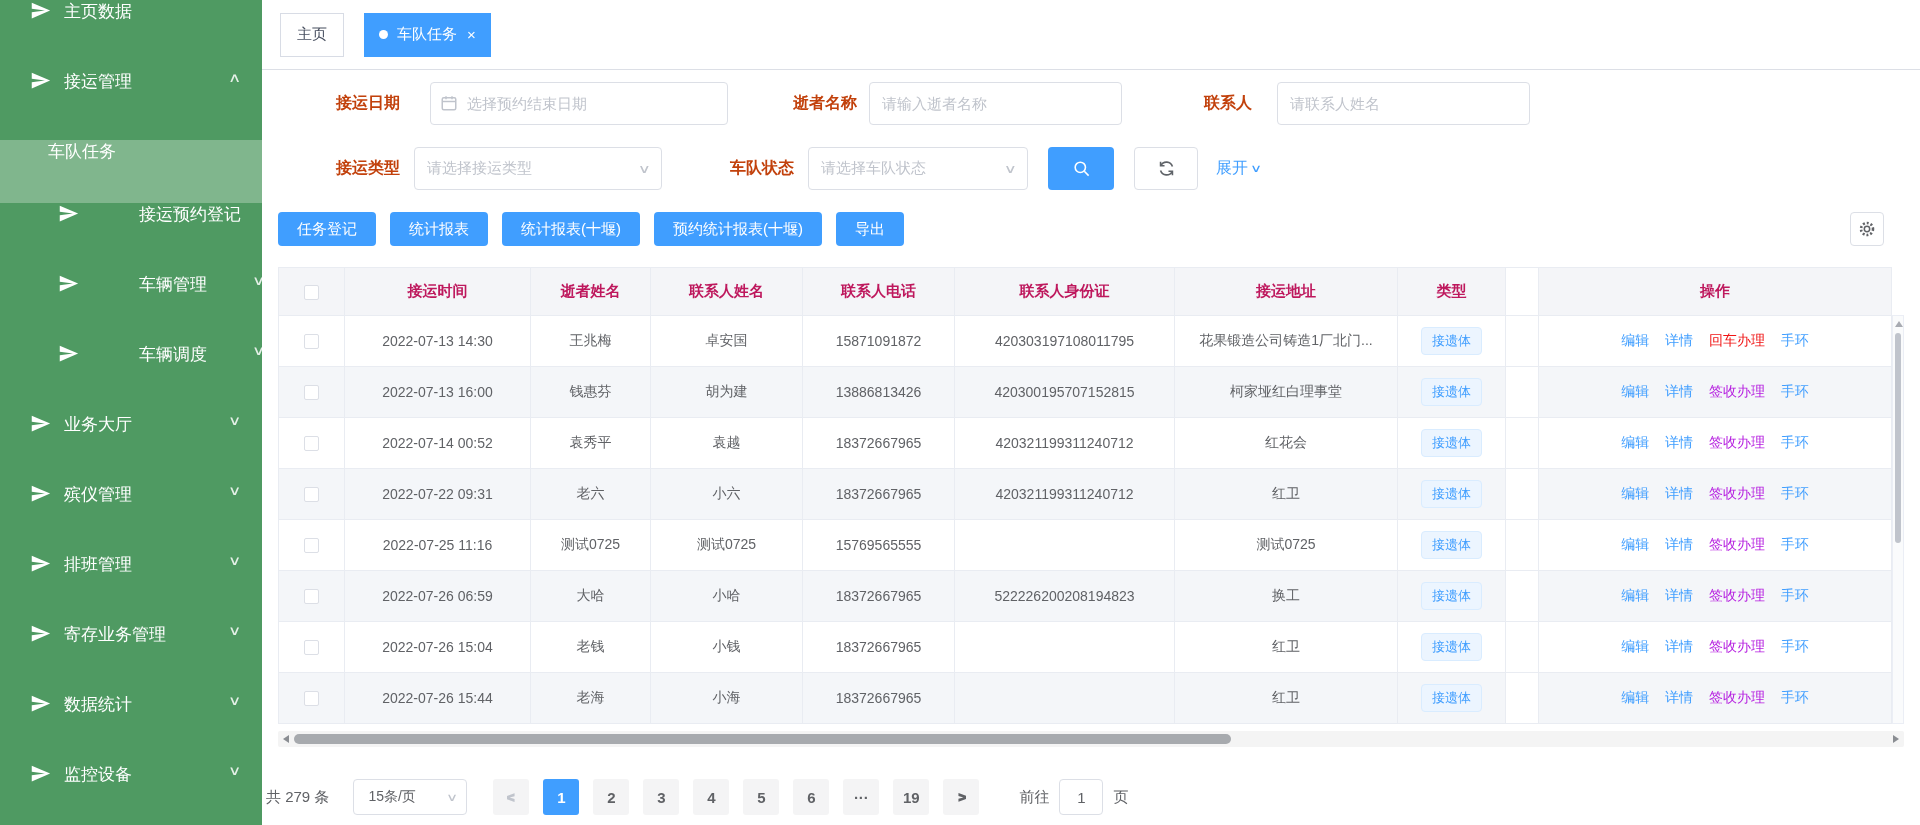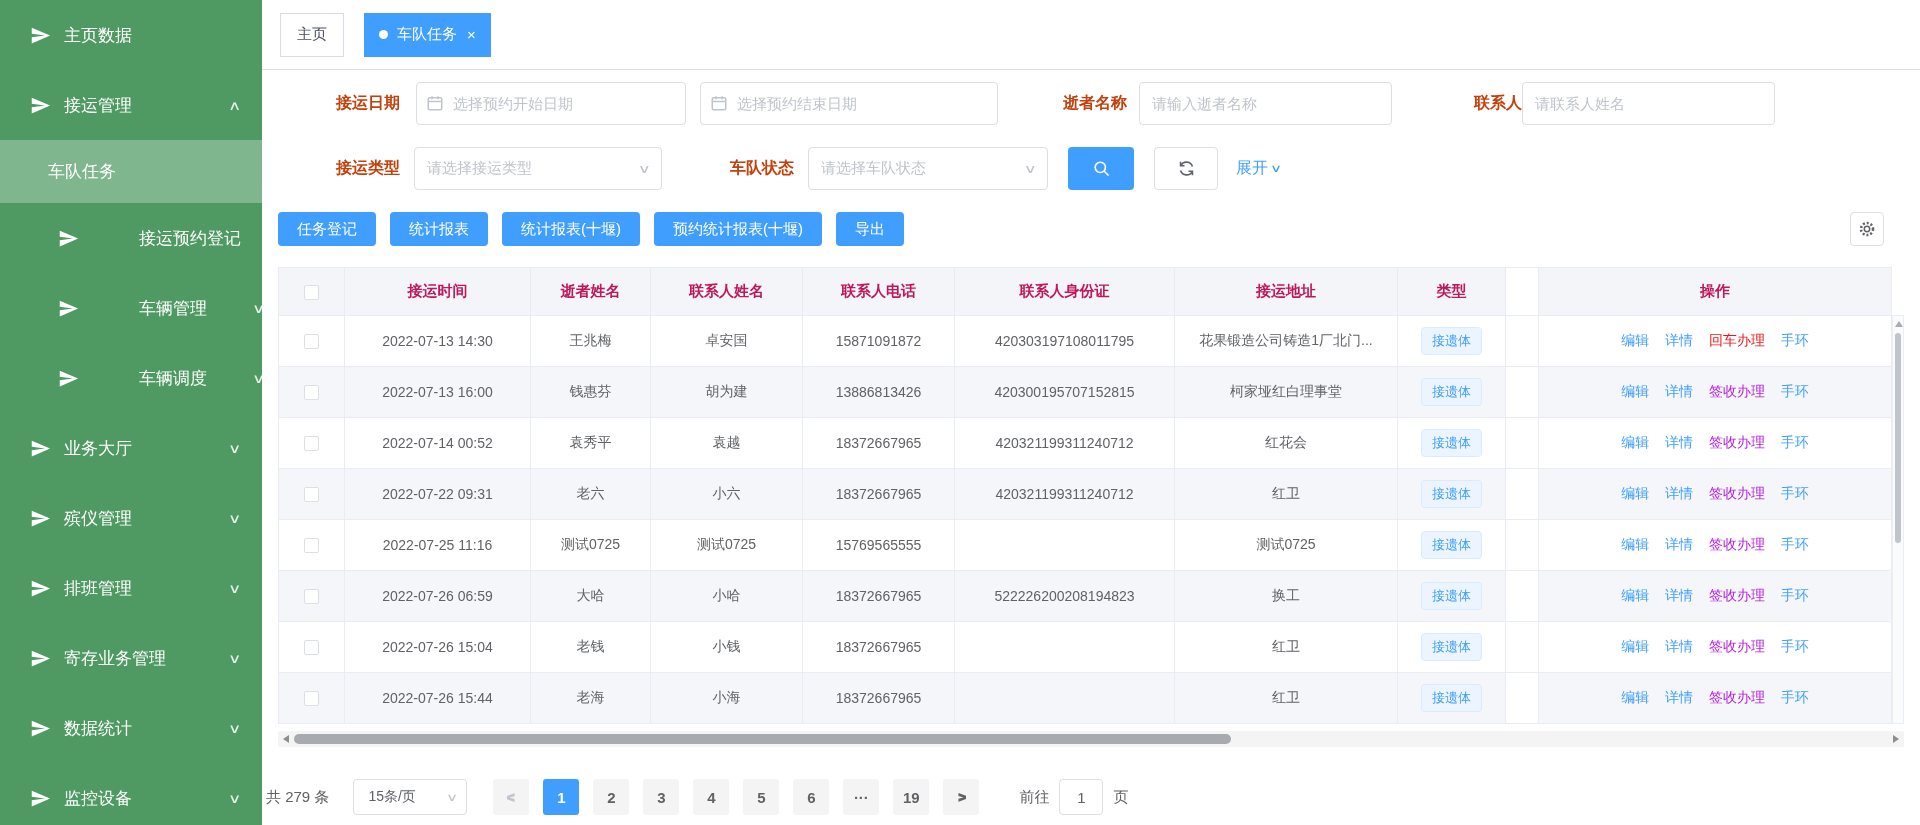--- a/index.html
+++ b/index.html
@@ -2,21 +2,21 @@
 <html><head>
 <meta charset="utf-8">
 <style>
   * { margin:0; padding:0; box-sizing:border-box; }
   html,body { width:1920px; height:825px; overflow:hidden; background:#fff;
     font-family:"Liberation Sans","DejaVu Sans",sans-serif; }
   .app { display:flex; width:1920px; height:825px; }
 
   
   .sidebar { width:262px; flex-shrink:0; background:#4f9a62; color:#fff; overflow:hidden; }
-  .side-item { height:70px; display:flex; align-items:center; padding:0 22px 0 30px;
+  .side-item { height:70px; display:flex; padding:0 22px 0 30px;
     font-size:17px; cursor:pointer; white-space:nowrap; }
   .side-item[data-kind="sub"] { padding-left:58px;gap:47px; }
   .side-item[data-kind="leaf"] { height:63px; padding-left:48px; }
   .side-item[data-active="true"] { background:rgba(255,255,255,.28); }
   .side-item .plane { width:21px; height:21px; margin-right:13px; flex-shrink:0; display:flex; }
   .side-chevron { margin-left:auto; font-size:13px; color:rgba(255,255,255,.85); transform:scaleX(1.4); }
 
   
   .main { flex:1; display:flex; flex-direction:column; background:#fff; min-width:0; }
 
@@ -245,56 +245,47 @@
       <div class="tab active">
         <span class="tab-dot"></span>
         <span>车队任务</span>
         <span class="tab-close">×</span>
       </div>
     </div>
 
     <div class="filter-area">
       <div class="f-row">
         <span class="f-label" style="width:76px;margin-left:46px;margin-right:16px;">接运日期</span>
-        <span class="input-wrap with-icon" style="width:270px;">
-          <svg class="cal-icon" viewBox="0 0 24 24" fill="none" stroke="#c0c4cc" stroke-width="2">
-            <rect x="3" y="5" width="18" height="16" rx="2"></rect>
-              <line x1="3" y1="10" x2="21" y2="10"></line>
-            <line x1="8" y1="3" x2="8" y2="7"></line>
-              <line x1="16" y1="3" x2="16" y2="7"></line>
-            </svg>
-          <input placeholder="选择预约开始日期" style="">
-        </span>
         <span class="input-wrap with-icon" style="width:298px;margin-left:14px;">
           <svg class="cal-icon" viewBox="0 0 24 24" fill="none" stroke="#c0c4cc" stroke-width="2">
             <rect x="3" y="5" width="18" height="16" rx="2"></rect>
               <line x1="3" y1="10" x2="21" y2="10"></line>
             <line x1="8" y1="3" x2="8" y2="7"></line>
               <line x1="16" y1="3" x2="16" y2="7"></line>
             </svg>
           <input placeholder="选择预约结束日期" style="">
         </span>
         <span class="f-label" style="width:72px;margin-left:57px;margin-right:12px;">逝者名称</span>
         <span class="input-wrap" style="width:253px;">
           <input placeholder="请输入逝者名称" style="">
         </span>
-        <span class="f-label" style="width:58px;margin-left:72px;margin-right:0;">联系人</span>
+        <span class="f-label" style="width:58px;margin-left:72px;margin-right:25px;">联系人</span>
         <span class="input-wrap" style="width:253px;">
           <input placeholder="请联系人姓名" style="">
         </span>
       </div>
 
       <div class="f-row f-row2">
         <span class="f-label" style="width:76px;margin-left:46px;margin-right:14px;">接运类型</span>
         <div class="select" style="width:248px;">
           <span class="ph">请选择接运类型</span>
           <span class="sel-chevron">∨</span>
         </div>
         <span class="f-label" style="width:76px;margin-left:56px;margin-right:14px;">车队状态</span>
-        <div class="select" style="width:240px;">
+        <div class="select" style="width:220px;">
           <span class="ph">请选择车队状态</span>
           <span class="sel-chevron">∨</span>
         </div>
         <button class="btn-search">
           <svg width="19" height="19" viewBox="0 0 24 24" fill="none" stroke="#fff" stroke-width="2">
             <circle cx="10.5" cy="10.5" r="6.5"></circle>
               <line x1="15.5" y1="15.5" x2="21" y2="21"></line>
             </svg>
         </button>
         <button class="btn-refresh">

